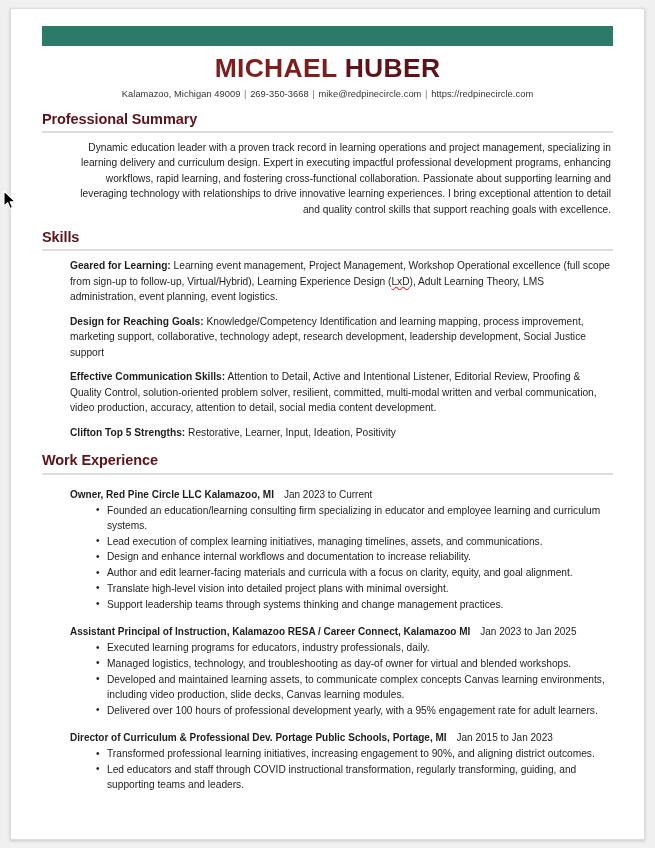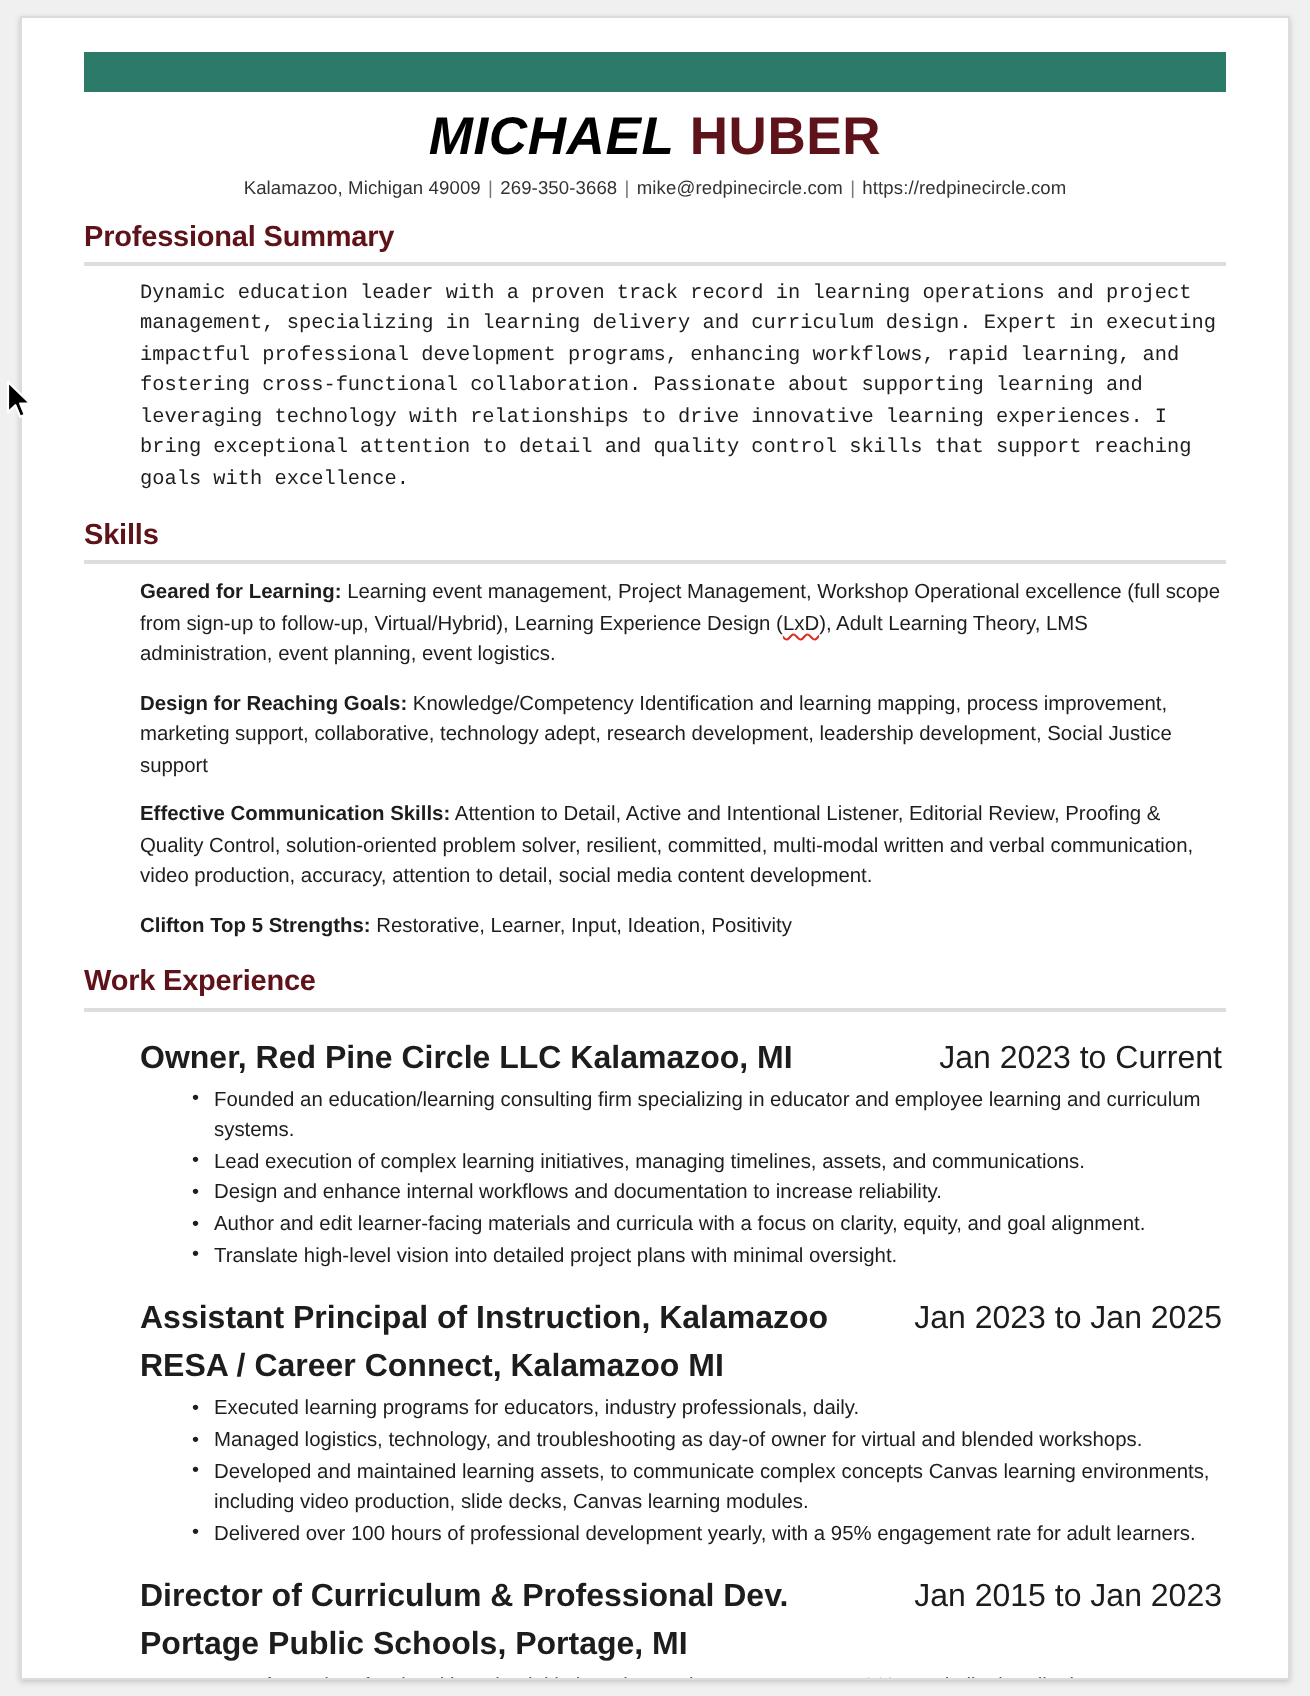--- a/index.html
+++ b/index.html
@@ -46,21 +46,21 @@
 
   
   .name-line {
     text-align: center;
     margin-top: 8px;
     font-size: 26.5px;
     font-weight: bold;
     letter-spacing: 0.3px;
     line-height: 1.12;
   }
-  .name-first { color: #000000; font-style: italic; }
+  .name-first { color: #7f1d1d; }
   .name-last  { color: #5e1219; }
 
   .contact-line {
     text-align: center;
     font-size: 9.3px;
     color: #333333;
     margin-top: 5px;
     letter-spacing: 0.05px;
   }
   .contact-sep { color: #777777; padding: 0 1px; }
@@ -87,22 +87,21 @@
     padding-right: 2px;
     margin-top: 7px;
   }
 
   
   p.para {
     margin: 0;
     font-size: 10.2px;
     color: #1d1d1d;
     line-height: 1.52;
-    text-align: left;
-    font-family: Liberation Mono, monospace;
+    text-align: right;
   }
   .skill-block {
     margin: 0 0 9px 0;
     font-size: 10.2px;
     color: #1d1d1d;
     line-height: 1.52;
   }
   .skill-block:last-child { margin-bottom: 0; }
   .skill-label { font-weight: bold; }
 
@@ -111,23 +110,23 @@
     text-decoration: underline wavy #d93025;
     text-decoration-skip-ink: none;
     text-underline-offset: 1px;
   }
 
   
   .job { margin-bottom: 8px; }
   .job:last-child { margin-bottom: 0; }
   .job-head {
     display: flex;
-    justify-content: space-between;
+    justify-content: flex-start;
     align-items: baseline;
-    font-size: 16px;
+    font-size: 10px;
     line-height: 1.5;
     margin-top: 12px;
   }
   .job-title {
     font-weight: bold;
     color: #1d1d1d;
     padding-right: 10px;
   }
   .job-dates {
     color: #1d1d1d;
@@ -216,20 +215,21 @@
             <div class="job-head">
               <span class="job-title">Owner, Red Pine Circle LLC Kalamazoo, MI</span>
               <span class="job-dates">Jan 2023 to Current</span>
             </div>
             <ul class="bullets">
               <li>Founded an education/learning consulting firm specializing in educator and employee learning and curriculum systems.</li>
               <li>Lead execution of complex learning initiatives, managing timelines, assets, and communications.</li>
               <li>Design and enhance internal workflows and documentation to increase reliability.</li>
               <li>Author and edit learner-facing materials and curricula with a focus on clarity, equity, and goal alignment.</li>
               <li>Translate high-level vision into detailed project plans with minimal oversight.</li>
+              <li>Support leadership teams through systems thinking and change management practices.</li>
             </ul>
           </div>
           <div class="job">
             <div class="job-head">
               <span class="job-title">Assistant Principal of Instruction, Kalamazoo RESA / Career Connect, Kalamazoo MI</span>
               <span class="job-dates">Jan 2023 to Jan 2025</span>
             </div>
             <ul class="bullets">
               <li>Executed learning programs for educators, industry professionals, daily.</li>
               <li>Managed logistics, technology, and troubleshooting as day-of owner for virtual and blended workshops.</li>

